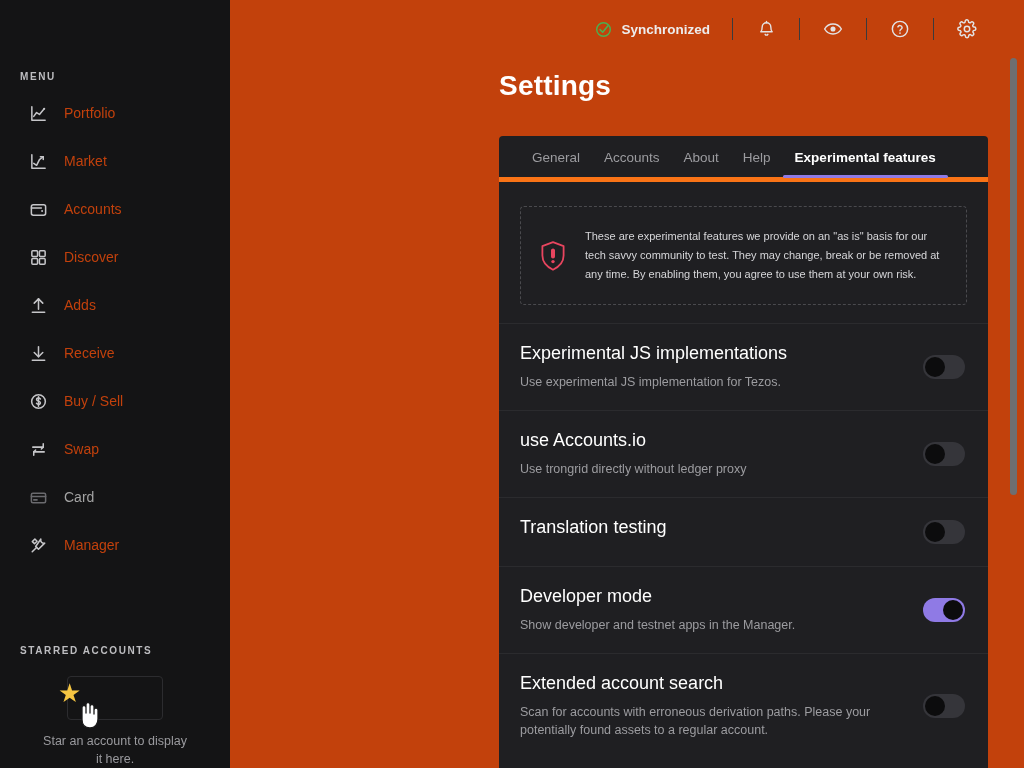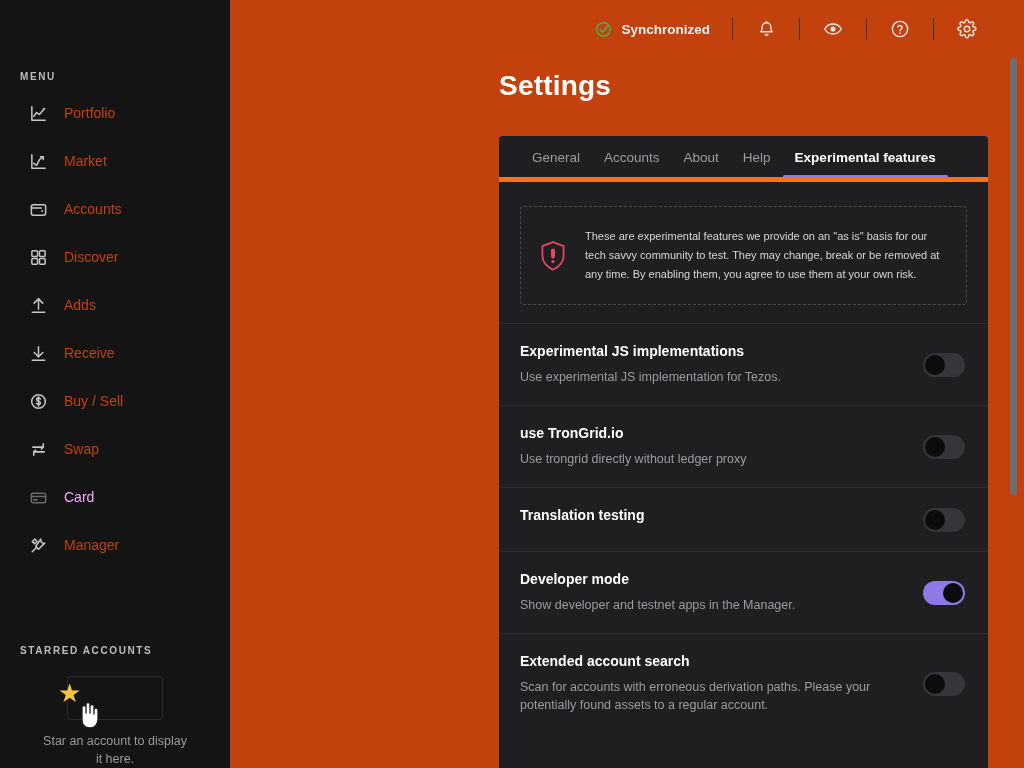--- a/index.html
+++ b/index.html
@@ -24,21 +24,21 @@
     color: #bdbdc0; padding: 0 0 0 20px; margin-top: 71px; margin-bottom: 16px;
     text-transform: uppercase;
   }
   .nav { display: flex; flex-direction: column; }
   .nav-item {
     display: flex; align-items: center; gap: 16px;
     height: 30px; padding-left: 28px; margin-bottom: 18px;
     color: #c2410c; font-size: 14px; cursor: pointer;
   }
   .nav-item .ico { width: 20px; height: 20px; display: flex; align-items: center; justify-content: center; flex: 0 0 20px; }
-  .nav-item.disabled { color: #f0abfc; cursor: default; }
+  .nav-item.disabled { color: #a3a3a3; cursor: default; }
   .nav-item.disabled svg { stroke: #6a6a6e; }
   .nav-item svg { stroke: #c6c6c9; fill: none; stroke-width: 1.6; stroke-linecap: round; stroke-linejoin: round; }
 
   .starred { margin-top: auto; padding-bottom: 0; }
   .starred .section-label { margin-top: 10px; margin-bottom: 14px; }
   .star-card-wrap { display: flex; justify-content: center; position: relative; height: 56px; }
   .star-card {
     width: 96px; height: 44px; border: 1px solid #2c2c2f; border-radius: 4px;
     position: relative; margin-top: 6px;
   }
@@ -86,21 +86,21 @@
   }
   .banner .shield { flex: 0 0 28px; width: 28px; height: 32px; }
   .banner p { color: #d6d6d9; font-size: 11px; line-height: 19px; }
 
   .rows { margin-top: 18px; }
   .row {
     display: flex; align-items: center; justify-content: space-between;
     border-top: 1px solid #2b2b2e; padding: 19px 23px 19px 21px; gap: 24px;
   }
   .row-text { max-width: 560px; }
-  .row-title { color: #ffffff; font-size: 14px; font-weight: bold; margin-bottom: 9px; }
+  .row-title { color: #ffffff; font-size: 18px; font-weight: normal; margin-bottom: 9px; }
   .row-desc { color: #9c9ca0; font-size: 12.5px; line-height: 18px; }
 
   .toggle {
     flex: 0 0 42px; width: 42px; height: 24px; border-radius: 12px; background: #35353a;
     position: relative; cursor: pointer;
   }
   .toggle .knob {
     position: absolute; top: 2px; left: 2px; width: 20px; height: 20px;
     border-radius: 50%; background: #0c0c0d;
   }
@@ -329,21 +329,21 @@
             <div class="row-title">Experimental JS implementations</div>
             <div class="row-desc">Use experimental JS implementation for Tezos.</div>
           </div>
           <div class="toggle">
             <div class="knob"></div>
           </div>
         </div>
 
         <div class="row">
           <div class="row-text">
-            <div class="row-title">use TronGrid.io</div>
+            <div class="row-title">use Accounts.io</div>
             <div class="row-desc">Use trongrid directly without ledger proxy</div>
           </div>
           <div class="toggle">
             <div class="knob"></div>
           </div>
         </div>
 
         <div class="row">
           <div class="row-text">
             <div class="row-title">Translation testing</div>

